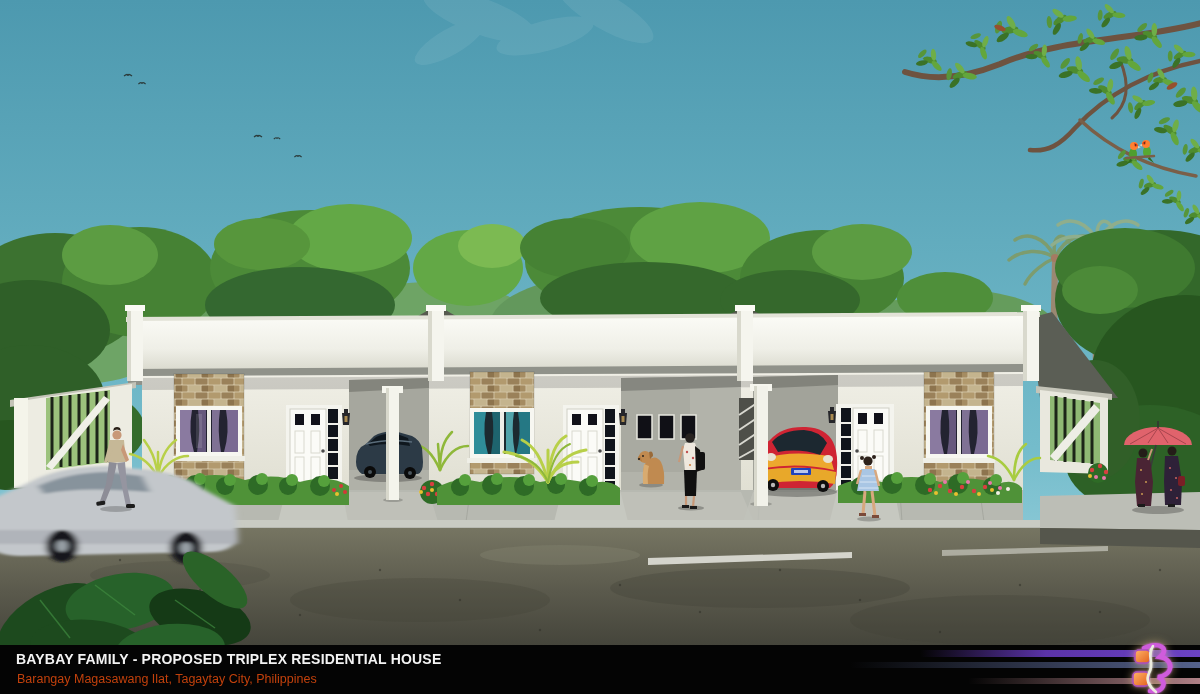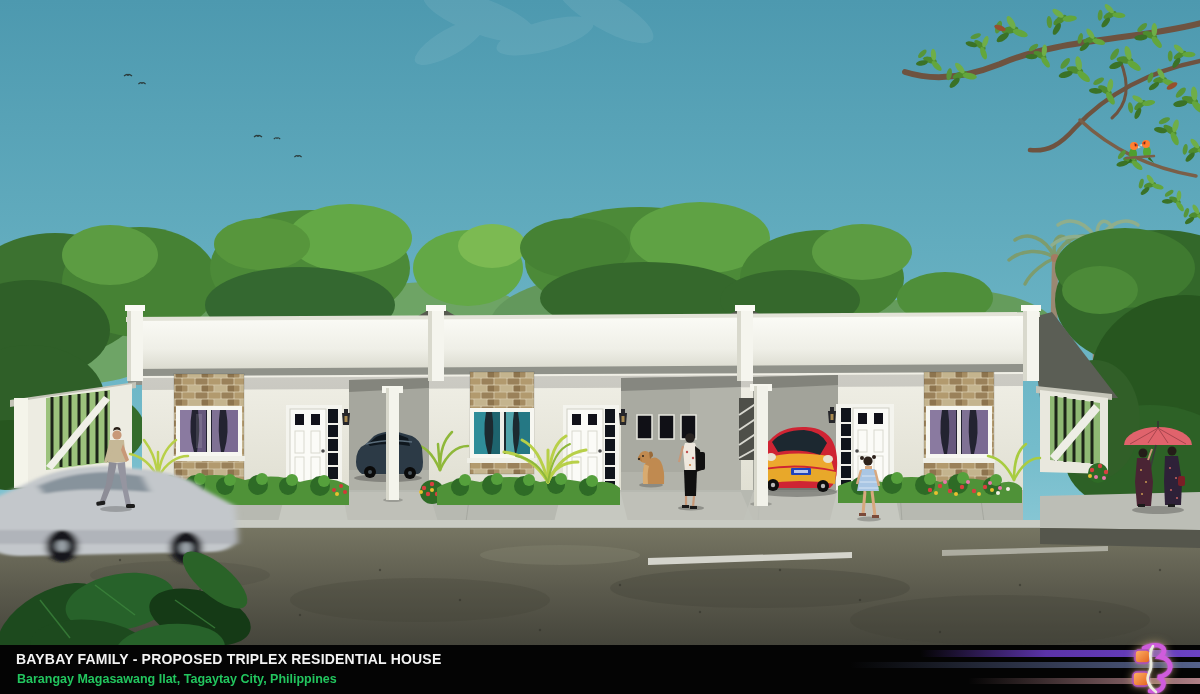--- a/index.html
+++ b/index.html
@@ -10,22 +10,22 @@
                background:var(--caption_bg,#040404);overflow:visible;}
   .stripe{position:absolute;right:0;}
   .stripe-purple{top:5px;height:7px;width:280px;
     background:linear-gradient(to right,transparent,var(--stripe_purple,#5b33a8) 45%,#6b43c4);}
   .stripe-blue{top:17px;height:6px;width:350px;
     background:linear-gradient(to right,transparent,var(--stripe_blue,#55628c));}
   .stripe-pink{top:33px;height:6px;width:232px;
     background:linear-gradient(to right,transparent,var(--stripe_pink,#b08187));}
   .caption-title{position:absolute;left:16px;top:6px;font-size:14px;font-weight:bold;
     color:var(--caption_text,#f3f3f3);letter-spacing:.2px;white-space:nowrap;}
-  .caption-subtitle{position:absolute;left:17px;top:27px;font-size:12.5px;color:#22c55e;
-    white-space:nowrap;font-weight:bold;}
+  .caption-subtitle{position:absolute;left:17px;top:27px;font-size:12.5px;color:#c2410c;
+    white-space:nowrap;}
   .logo{position:absolute;right:22px;top:-4px;
     filter:drop-shadow(0 0 4px rgba(250,210,140,.55));}
 </style>
 </head>
 <body>
 
 <div class="stage">
 
 <svg class="scene" width="1200" height="645" viewBox="0 0 1200 645">
 <defs>

